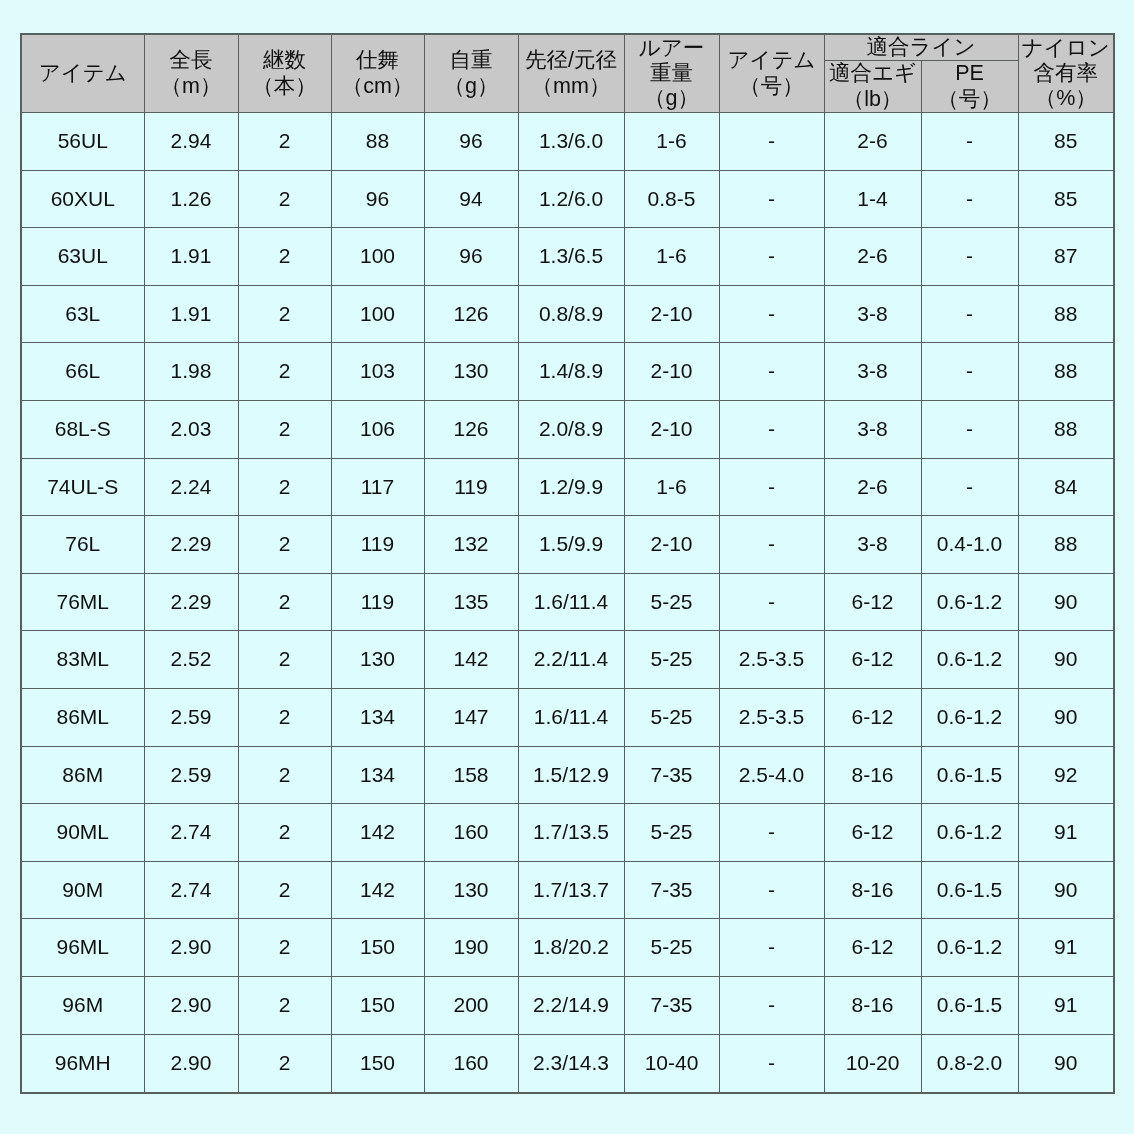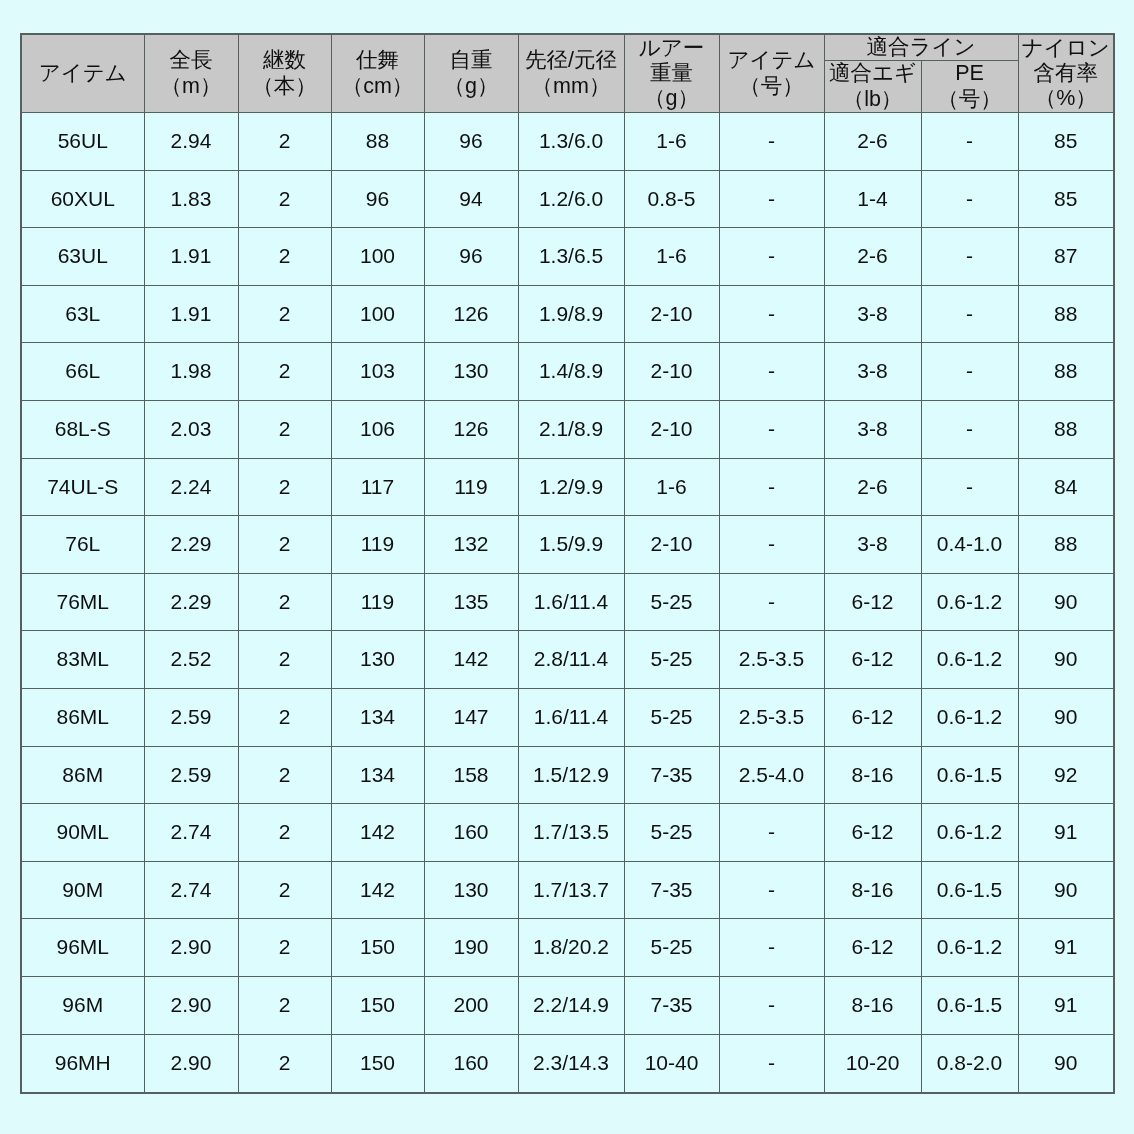--- a/index.html
+++ b/index.html
@@ -147,21 +147,21 @@
           <td>96</td>
           <td>1.3/6.0</td>
           <td>1-6</td>
           <td>-</td>
           <td>2-6</td>
           <td>-</td>
           <td>85</td>
         </tr>
         <tr>
           <td class="c-item">60XUL</td>
-          <td>1.83</td>
+          <td>1.26</td>
           <td>2</td>
           <td>96</td>
           <td>94</td>
           <td>1.2/6.0</td>
           <td>0.8-5</td>
           <td>-</td>
           <td>1-4</td>
           <td>-</td>
           <td>85</td>
         </tr>
@@ -177,21 +177,21 @@
           <td>2-6</td>
           <td>-</td>
           <td>87</td>
         </tr>
         <tr>
           <td class="c-item">63L</td>
           <td>1.91</td>
           <td>2</td>
           <td>100</td>
           <td>126</td>
-          <td>1.9/8.9</td>
+          <td>0.8/8.9</td>
           <td>2-10</td>
           <td>-</td>
           <td>3-8</td>
           <td>-</td>
           <td>88</td>
         </tr>
         <tr>
           <td class="c-item">66L</td>
           <td>1.98</td>
           <td>2</td>
@@ -203,21 +203,21 @@
           <td>3-8</td>
           <td>-</td>
           <td>88</td>
         </tr>
         <tr>
           <td class="c-item">68L-S</td>
           <td>2.03</td>
           <td>2</td>
           <td>106</td>
           <td>126</td>
-          <td>2.1/8.9</td>
+          <td>2.0/8.9</td>
           <td>2-10</td>
           <td>-</td>
           <td>3-8</td>
           <td>-</td>
           <td>88</td>
         </tr>
         <tr>
           <td class="c-item">74UL-S</td>
           <td>2.24</td>
           <td>2</td>
@@ -255,21 +255,21 @@
           <td>6-12</td>
           <td>0.6-1.2</td>
           <td>90</td>
         </tr>
         <tr>
           <td class="c-item">83ML</td>
           <td>2.52</td>
           <td>2</td>
           <td>130</td>
           <td>142</td>
-          <td>2.8/11.4</td>
+          <td>2.2/11.4</td>
           <td>5-25</td>
           <td>2.5-3.5</td>
           <td>6-12</td>
           <td>0.6-1.2</td>
           <td>90</td>
         </tr>
         <tr>
           <td class="c-item">86ML</td>
           <td>2.59</td>
           <td>2</td>

